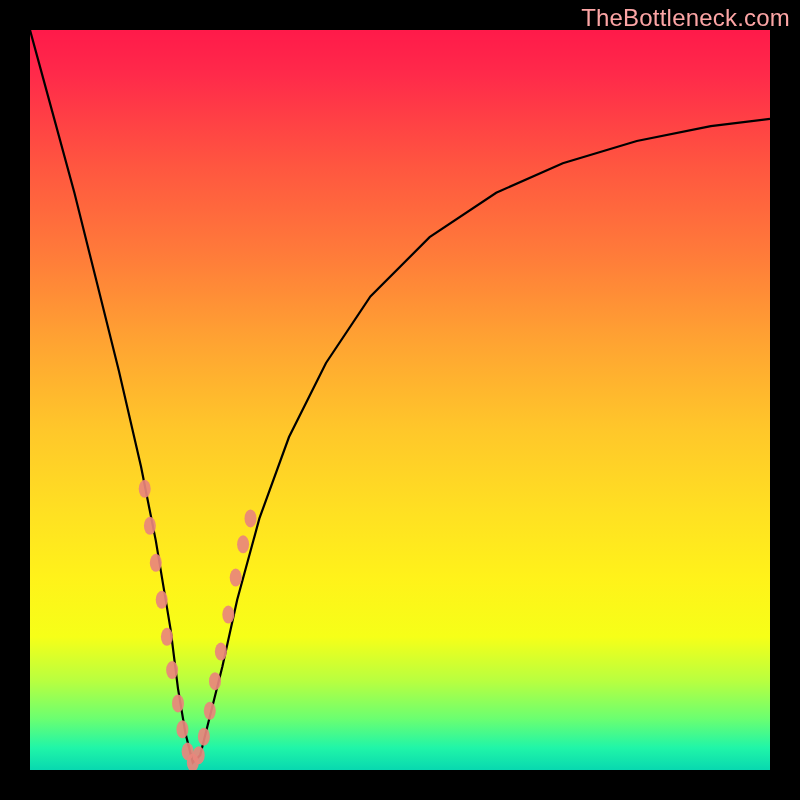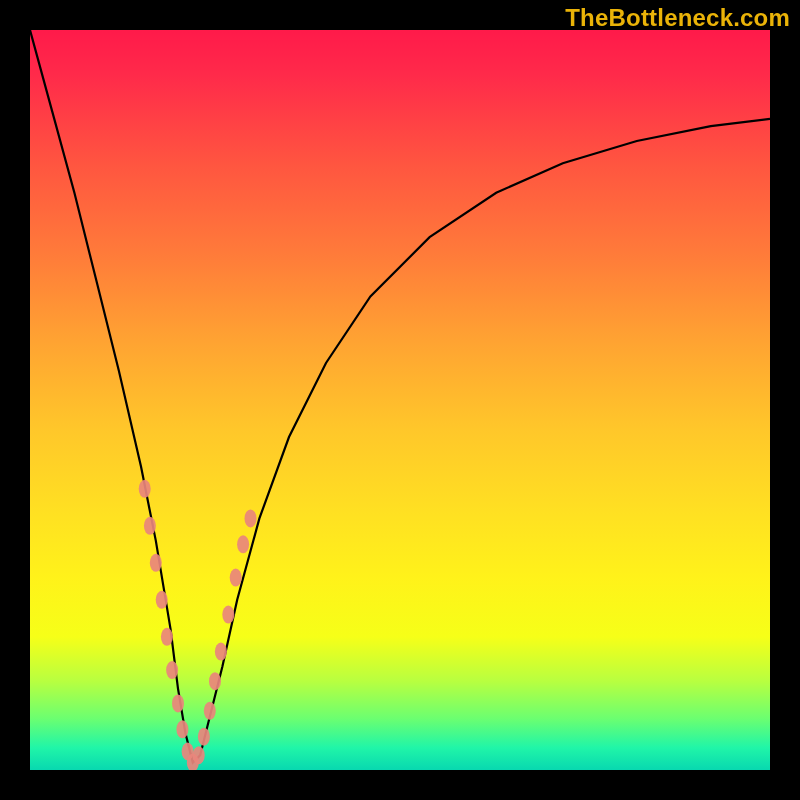--- a/index.html
+++ b/index.html
@@ -44,23 +44,23 @@
       #b8ff40 88%,
       #6cff70 93%,
       #20f5a8 97%,
       #08d8b0 100%
     );
   }
   .watermark {
     position: absolute;
     top: 4px;
     right: 10px;
-    color: #eab308;
+    color: #fca5a5;
     font-size: 24px;
-    font-weight: 700;
+    font-weight: 400;
     letter-spacing: 0.2px;
     user-select: none;
   }
   svg.curve {
     position: absolute;
     left: 0; top: 0;
     width: 740px;
     height: 740px;
   }
 </style>

